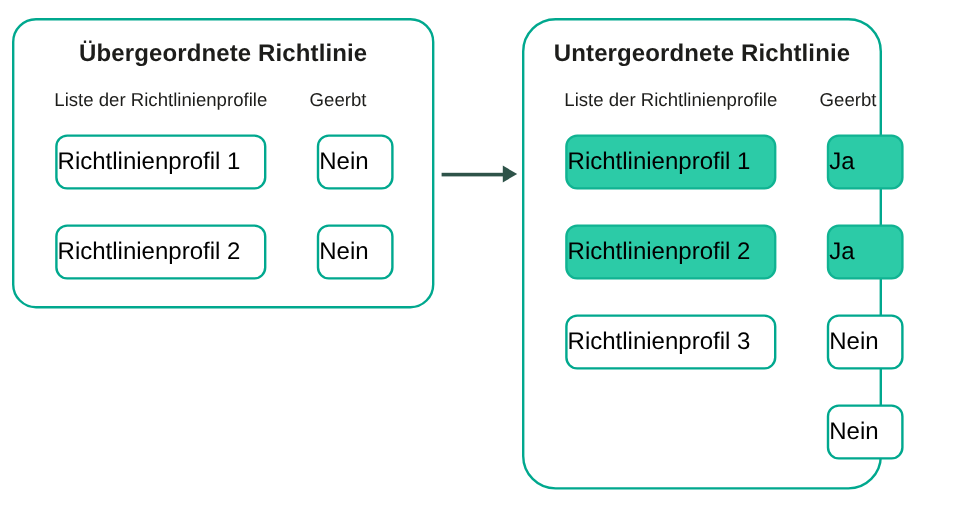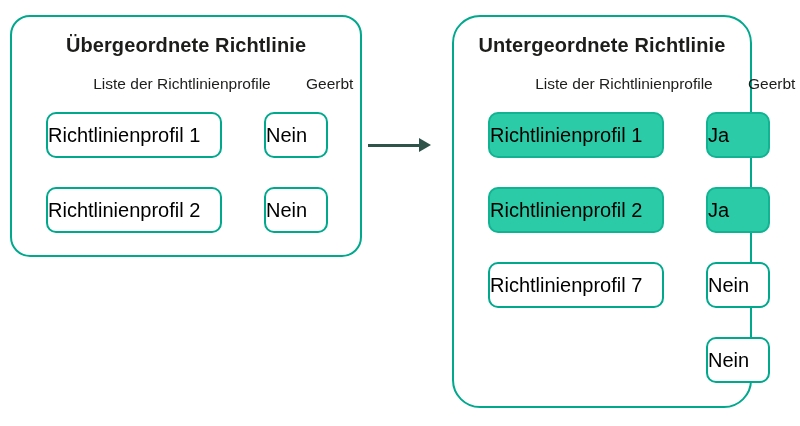--- a/index.html
+++ b/index.html
@@ -16,38 +16,37 @@
     background: #ffffff;
     overflow: hidden;
   }
   .panel {
     position: absolute;
     background: #ffffff;
     border: 2px solid var(--teal-border);
     border-radius: 20px;
   }
   .panel.parent { left: 10px;  top: 15px; width: 352px; height: 242px; }
-  .panel.child  { left: 452px; top: 15px; width: 300px; height: 393px; border-radius: 28px; }
+  .panel.child  { left: 435px; top: 15px; width: 300px; height: 393px; border-radius: 28px; }
   .panel-title {
     position: absolute;
     top: 17px; left: 0;
     width: 100%;
     text-align: center;
     font-size: 20px;
     font-weight: 700;
     letter-spacing: 0.1px;
     color: #1d1d1b;
   }
   .col-headers {
     position: absolute;
     top: 58px; left: 0;
     width: 100%; height: 20px;
     font-size: 15.5px;
     color: #1d1d1b;
-    margin-left: 48px;
   }
   .col-header-profiles {
     position: absolute;
     left: 18px; width: 208px;
     text-align: center;
     white-space: nowrap;
   }
   .col-header-inherited {
     position: absolute;
     left: 246px; width: 74px;
@@ -156,21 +155,21 @@
     <div class="profile-box">
       <span>Richtlinienprofil 2</span>
     </div>
     <div class="inherited-box">
       <span>Ja</span>
     </div>
   </div>
 
   <div class="row">
     <div class="profile-box">
-      <span>Richtlinienprofil 7</span>
+      <span>Richtlinienprofil 3</span>
     </div>
     <div class="inherited-box">
       <span>Nein</span>
     </div>
   </div>
 
   <div class="row">
     <div class="inherited-box">
       <span>Nein</span>
     </div>

